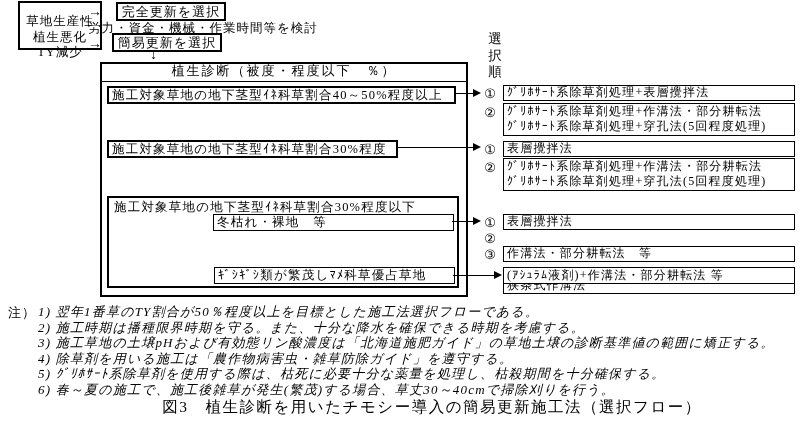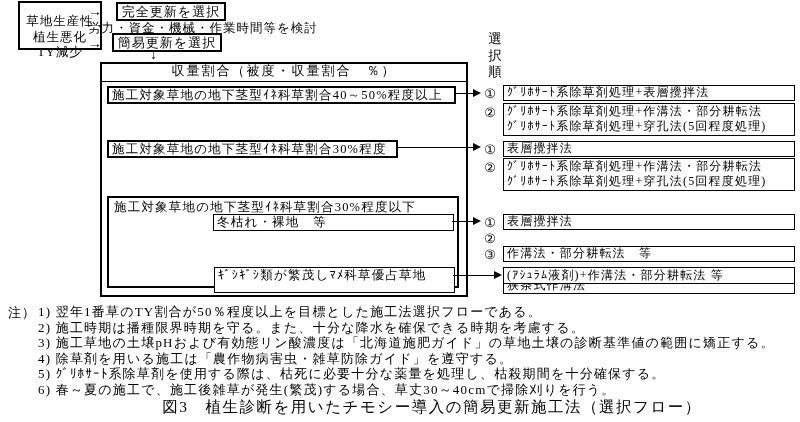--- a/index.html
+++ b/index.html
@@ -38,21 +38,21 @@
   .r2 div{line-height:15px;height:15px;}
 
   
   .arr{position:absolute;height:9px;}
   .arr .shaft{position:absolute;left:0;right:6px;top:3.6px;height:0;border-top:1.7px solid #000;}
   .arr .head{position:absolute;right:0;top:0;width:0;height:0;
     border-left:8px solid #000;border-top:4.5px solid transparent;border-bottom:4.5px solid transparent;}
 
   
   .note-label{left:8px;top:304px;font-size:13px;letter-spacing:1px;}
-  .notes{left:38px;top:304px;width:760px;}
+  .notes{left:38px;top:304px;width:760px;font-style:italic;}
   .notes div{font-size:13px;line-height:15.6px;letter-spacing:1.2px;white-space:nowrap;}
   .caption{left:0;top:397px;width:800px;text-align:center;font-size:15.5px;letter-spacing:1.5px;padding-left:32px;}
 </style>
 </head>
 <body>
 
 <div class="box cause">
   <div>草地生産性</div>
   <div>植生悪化</div>
   <div>TY減少</div>
@@ -62,31 +62,31 @@
 <div class="box ctr renew" style="left:108px;top:2px;width:110px;">完全更新を選択</div>
 
 <div class="abs nowrap" style="left:88px;top:20px;font-size:12.5px;letter-spacing:1px;">労力・資金・機械・作業時間等を検討</div>
 
 <div class="abs txt-arrow" style="left:88px;top:37px;">→</div>
 <div class="box ctr renew" style="left:104px;top:33px;width:110px;">簡易更新を選択</div>
 
 <div class="abs txt-arrow" style="left:150px;top:48px;">↓</div>
 
 <div class="box main"></div>
-<div class="main-title">収量割合（被度・収量割合　％）</div>
+<div class="main-title">植生診断（被度・程度以下　％）</div>
 
 <div class="box cond nowrap" style="left:107px;top:86px;width:349px;height:18px;">施工対象草地の地下茎型ｲﾈ科草割合40～50%程度以上</div>
 
 <div class="box cond nowrap" style="left:107px;top:140px;width:291px;height:18px;">施工対象草地の地下茎型ｲﾈ科草割合30%程度</div>
 
 <div class="box" style="left:107px;top:196px;width:352px;height:92px;">
   <div class="cond nowrap" style="position:absolute;left:2px;top:2px;">施工対象草地の地下茎型ｲﾈ科草割合30%程度以下</div>
 </div>
 <div class="thinbox cond nowrap" style="left:213px;top:214px;width:241px;height:17px;">冬枯れ・裸地　等</div>
-<div class="thinbox cond nowrap" style="left:214px;top:267px;width:241px;height:26px;">ｷﾞｼｷﾞｼ類が繁茂しﾏﾒ科草優占草地</div>
+<div class="thinbox cond nowrap" style="left:214px;top:267px;width:241px;height:17px;">ｷﾞｼｷﾞｼ類が繁茂しﾏﾒ科草優占草地</div>
 
 <div class="arr" style="left:454px;top:89px;width:27px;">
     <div class="shaft"></div>
     <div class="head"></div>
   </div>
 <div class="arr" style="left:397px;top:143px;width:84px;">
     <div class="shaft"></div>
     <div class="head"></div>
   </div>
 <div class="arr" style="left:452px;top:217px;width:29px;">

